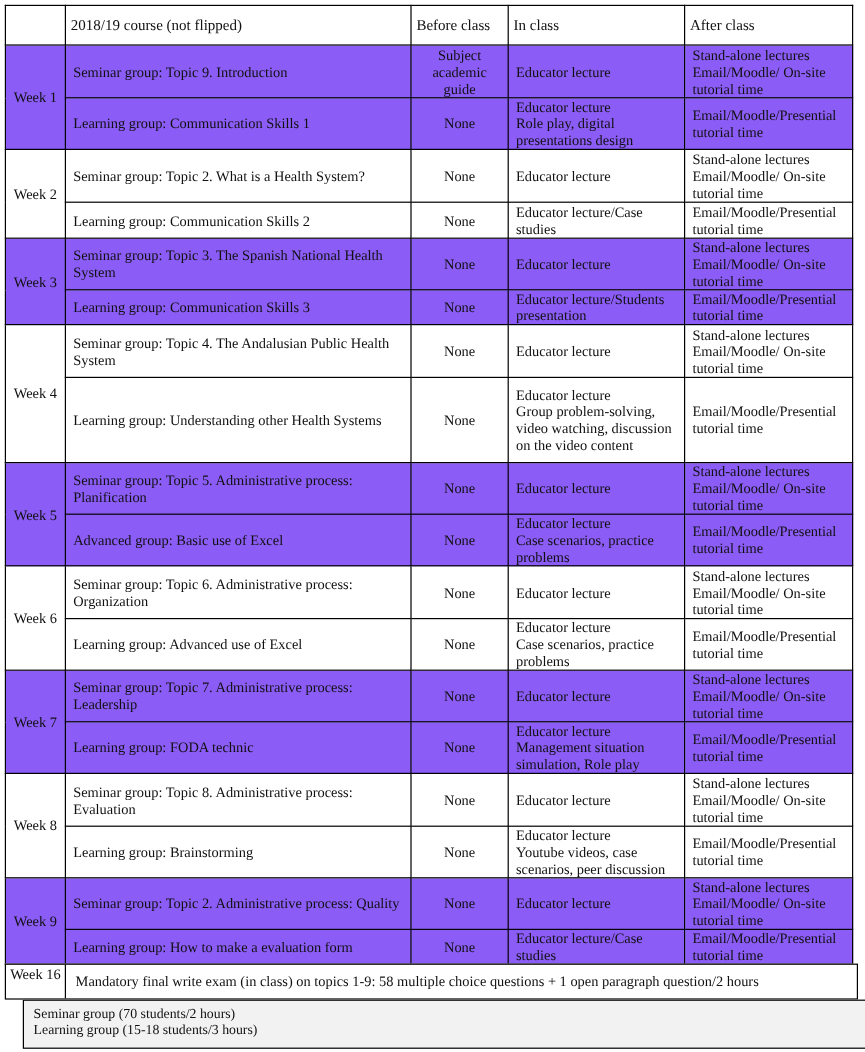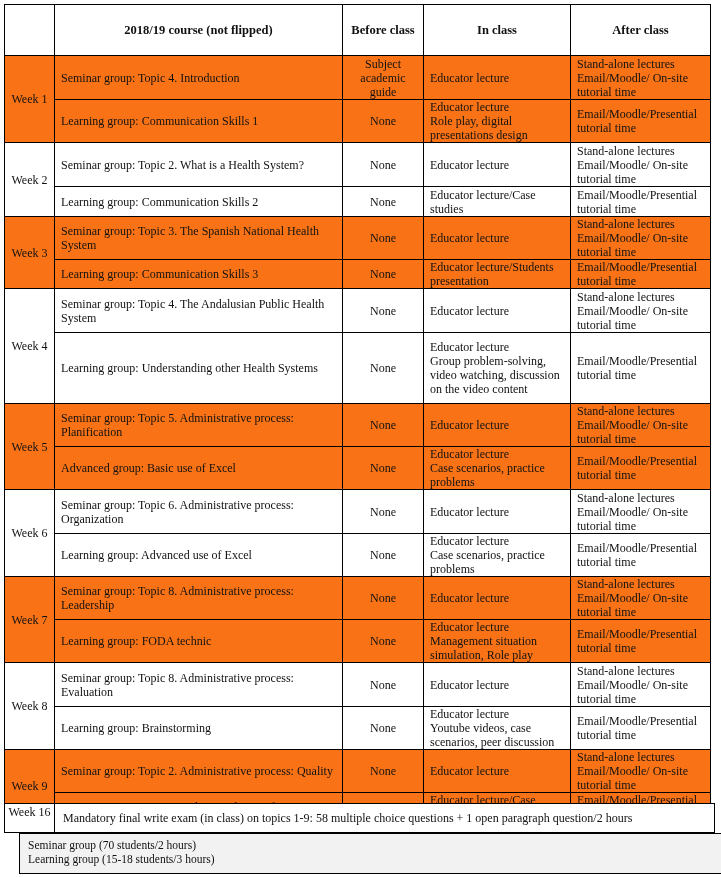--- a/index.html
+++ b/index.html
@@ -1,23 +1,23 @@
 <!DOCTYPE html>
 <html><head>
 <meta charset="utf-8">
 <style>
   html, body { margin:0; padding:0; background:#ffffff; }
   body { width:721px; height:877px; position:relative; overflow:hidden;
          font-family:"Liberation Serif", serif; color:#111; font-size:12px; }
   #tbl { position:absolute; left:4px; top:4px; width:706px; border-collapse:collapse; table-layout:fixed; }
   #tbl td { border:1px solid #000; padding:0 6px; line-height:14px; vertical-align:middle; }
-  #tbl th { border:1px solid #000; padding:18px 4px; line-height:14px; font-weight:bold; text-align:center; font-size:12.5px; }
+  #tbl th { border:1px solid #000; padding:0 4px; line-height:14px; font-weight:normal; text-align:left; font-size:12.5px; }
   .c-week { text-align:center; padding:0 2px !important; }
   .c-before { text-align:center; padding:0 3px !important; }
-  .shade td { background:#f97316; }
+  .shade td { background:#8b5cf6; }
   .plain td { background:#ffffff; }
   .multi { white-space:pre-line; }
   #exam { position:absolute; left:4px; top:803px; width:711px; height:30px; border:1px solid #000; background:#fff; box-sizing:border-box;padding-left:28px; }
   #exam .wk { position:absolute; left:0; top:0; width:50px; height:100%; border-right:1px solid #000; text-align:center; line-height:14px; padding-top:1px; box-sizing:border-box; }
   #exam .txt { position:absolute; left:58px; top:0; line-height:29px; white-space:nowrap; }
   #notes { position:absolute; left:19px; top:833px; width:711px; height:41px; border:1px solid #000; background:#f2f2f2; box-sizing:border-box; padding:4px 8px; line-height:14px; font-size:11.5px; }
 </style>
 </head>
 <body>
 
@@ -34,21 +34,21 @@
       <th></th>
       <th>2018/19 course (not flipped)</th>
       <th>Before class</th>
       <th>In class</th>
       <th>After class</th>
     </tr>
   </thead>
   <tbody id="tbody">
       <tr class="shade" style="height: 44px;">
         <td rowspan="2" class="c-week" style="width: 40px;">Week 1</td>
-        <td>Seminar group: Topic 4. Introduction</td>
+        <td>Seminar group: Topic 9. Introduction</td>
         <td class="c-before">Subject academic guide</td>
         <td class="multi">Educator lecture</td>
         <td class="multi">Stand-alone lectures
 Email/Moodle/ On-site tutorial time</td>
       </tr>
       <tr class="shade" style="height: 43px;">
         <td>Learning group: Communication Skills 1</td>
         <td class="c-before">None</td>
         <td class="multi">Educator lecture
 Role play, digital presentations design</td>
@@ -122,21 +122,21 @@
       </tr>
       <tr class="plain" style="height: 43px;">
         <td>Learning group: Advanced use of Excel</td>
         <td class="c-before">None</td>
         <td class="multi">Educator lecture
 Case scenarios, practice problems</td>
         <td class="multi">Email/Moodle/Presential tutorial time</td>
       </tr>
       <tr class="shade" style="height: 43px;">
         <td rowspan="2" class="c-week" style="width: 40px;">Week 7</td>
-        <td>Seminar group: Topic 8. Administrative process: Leadership</td>
+        <td>Seminar group: Topic 7. Administrative process: Leadership</td>
         <td class="c-before">None</td>
         <td class="multi">Educator lecture</td>
         <td class="multi">Stand-alone lectures
 Email/Moodle/ On-site tutorial time</td>
       </tr>
       <tr class="shade" style="height: 43px;">
         <td>Learning group: FODA technic</td>
         <td class="c-before">None</td>
         <td class="multi">Educator lecture
 Management situation simulation, Role play</td>

